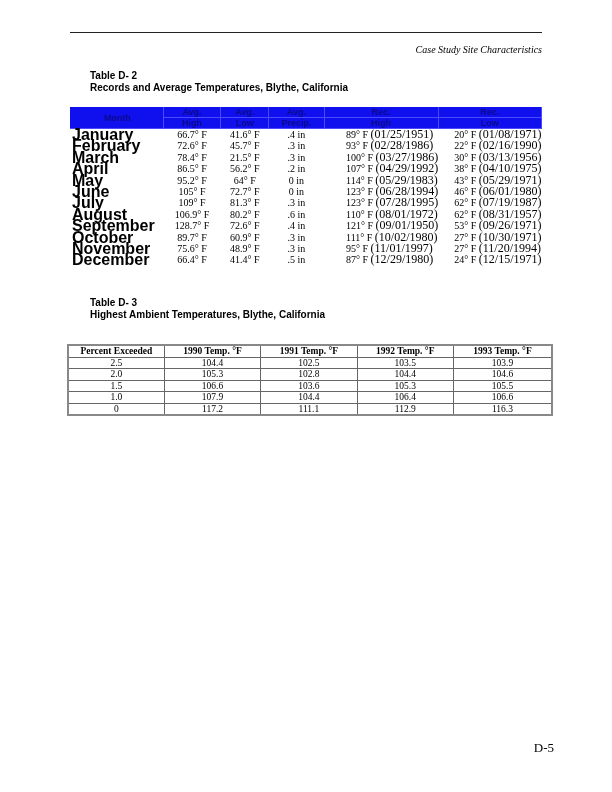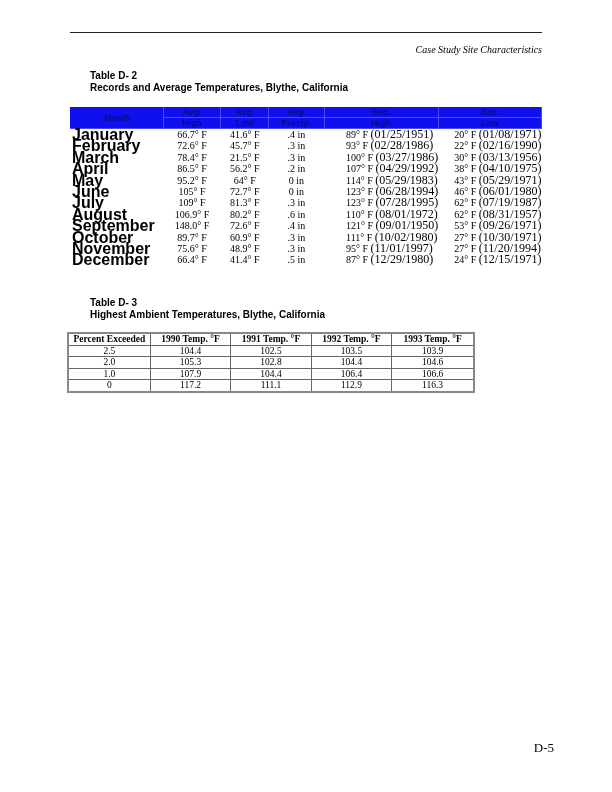--- a/index.html
+++ b/index.html
@@ -14,21 +14,21 @@
   .t2 { position:absolute; left:70px; top:107px; width:472px; border-collapse:collapse; }
   .t2 .hdr { background:#1010ee; }
   .t2 th { font-family:"Liberation Sans", sans-serif; font-weight:bold; font-size:9px; color:#0a0a8a; padding:0; line-height:10px; border-right:1px solid #4a4aff; border-bottom:1px solid #4a4aff; text-align:center; }
   .t2 th.month { text-align:center; padding-left:2px; }
   .t2 td { font-size:10px; line-height:11.4px; padding:0; text-align:center; white-space:nowrap; }
   .t2 td.m { font-family:"Liberation Sans", sans-serif; font-weight:bold; text-align:left; padding-left:2px; font-size:16px; }
   .t2 td.rec { text-align:left; }
   .t2 .date { font-size:12px; }
 
   
-  .t3 { position:absolute; left:67px; top:332px; width:408px; border-collapse:collapse; border:2px solid #888;padding-left:12px; }
+  .t3 { position:absolute; left:67px; top:344px; width:486px; border-collapse:collapse; border:2px solid #888;padding-left:12px; }
   .t3 th, .t3 td { border:1px solid #666; font-size:9.5px; line-height:10.5px; padding:0; text-align:center; }
   .t3 th { font-weight:bold; }
 
   .page-num { position:absolute; right:58px; top:740px; font-size:13px; font-family:"Liberation Serif", serif; }
 </style>
 </head>
 <body>
 
 <div class="rule"></div>
 <div class="running-head">Case Study Site Characteristics</div>
@@ -124,21 +124,21 @@
       <tr>
         <td class="m">August</td>
         <td>106.9° F</td>
         <td>80.2° F</td>
         <td>.6 in</td>
         <td class="rec" style="padding-left:22px"><span>110° F</span> <span class="date">(08/01/1972)</span></td>
         <td class="rec" style="padding-left:16px"><span>62° F</span> <span class="date">(08/31/1957)</span></td>
       </tr>
       <tr>
         <td class="m">September</td>
-        <td>148.0° F</td>
+        <td>128.7° F</td>
         <td>72.6° F</td>
         <td>.4 in</td>
         <td class="rec" style="padding-left:22px"><span>121° F</span> <span class="date">(09/01/1950)</span></td>
         <td class="rec" style="padding-left:16px"><span>53° F</span> <span class="date">(09/26/1971)</span></td>
       </tr>
       <tr>
         <td class="m">October</td>
         <td>89.7° F</td>
         <td>60.9° F</td>
         <td>.3 in</td>
@@ -195,20 +195,27 @@
         <td>103.9</td>
       </tr>
       <tr>
         <td>2.0</td>
         <td>105.3</td>
         <td>102.8</td>
         <td>104.4</td>
         <td>104.6</td>
       </tr>
       <tr>
+        <td>1.5</td>
+        <td>106.6</td>
+        <td>103.6</td>
+        <td>105.3</td>
+        <td>105.5</td>
+      </tr>
+      <tr>
         <td>1.0</td>
         <td>107.9</td>
         <td>104.4</td>
         <td>106.4</td>
         <td>106.6</td>
       </tr>
       <tr>
         <td>0</td>
         <td>117.2</td>
         <td>111.1</td>

